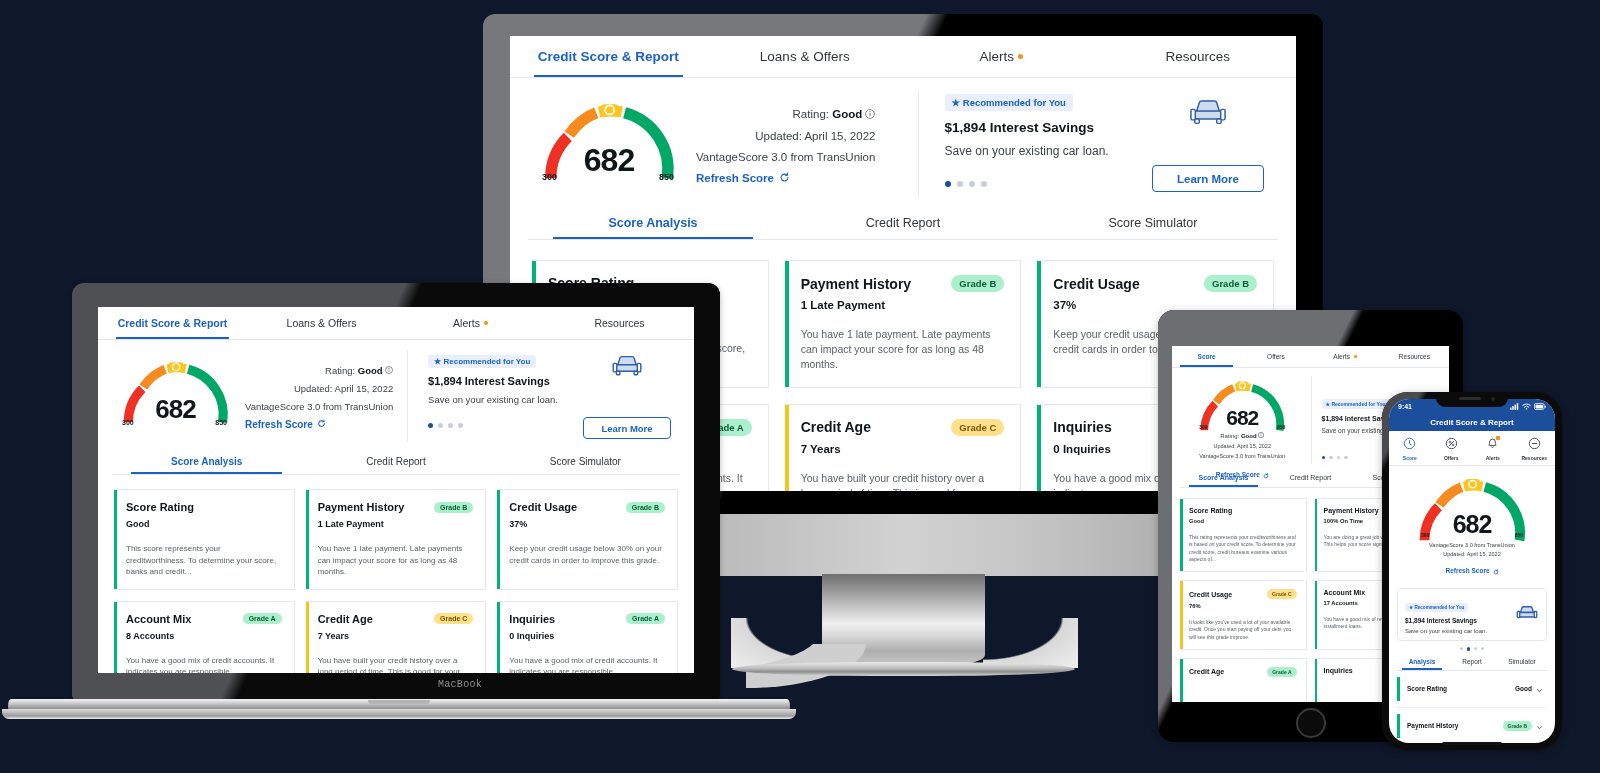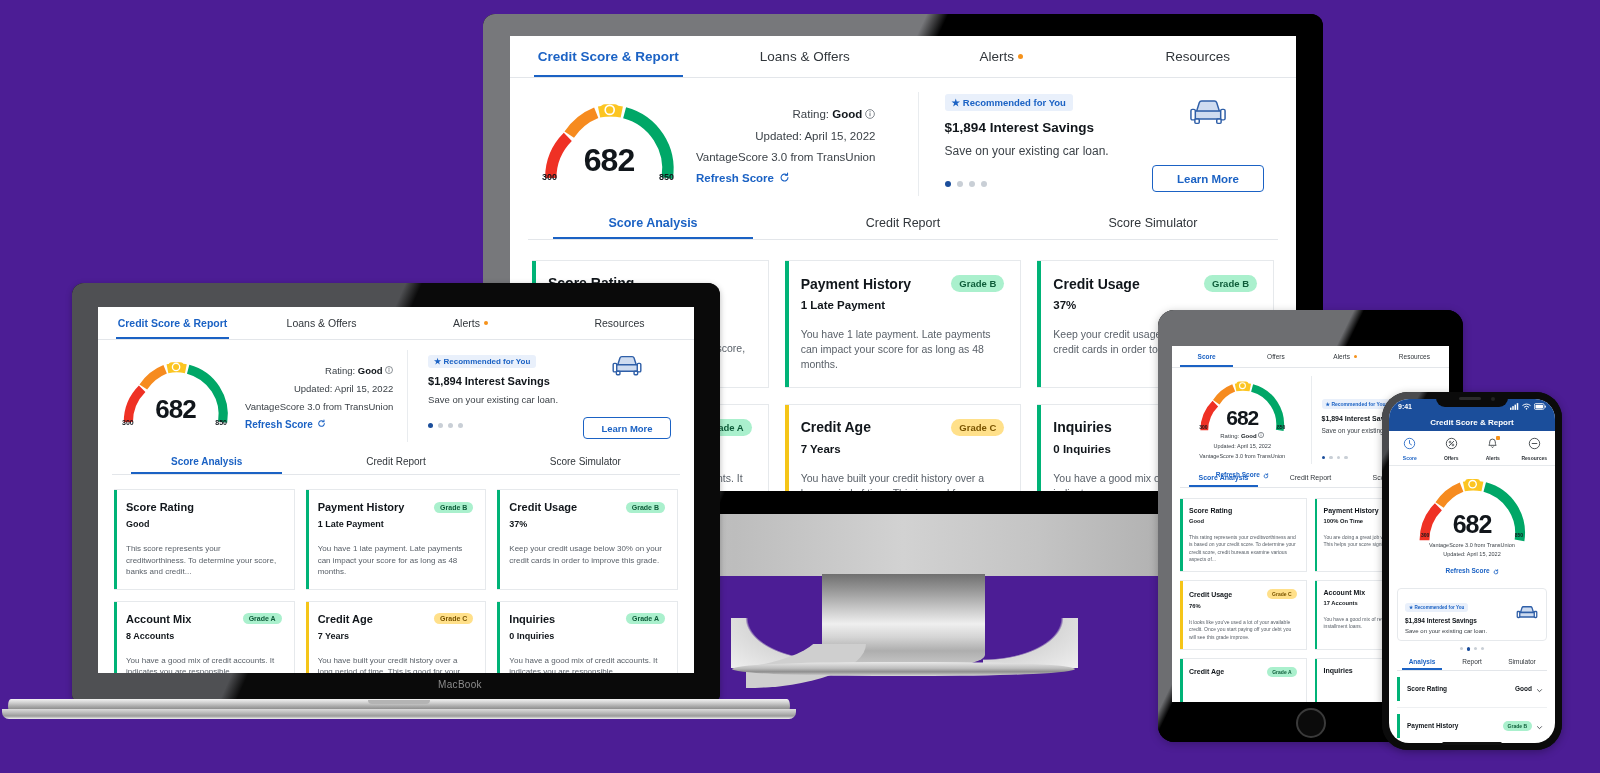--- a/index.html
+++ b/index.html
@@ -2,21 +2,21 @@
 <html><head>
 <meta charset="utf-8">
 <style>
   * { box-sizing: border-box; margin: 0; padding: 0; }
   html, body {
     width: 1600px; height: 773px;
     background: #ffffff;
     font-family: "Liberation Sans", sans-serif;
     overflow: hidden;
   }
-  #stage { position: relative; width: 1600px; height: 773px; background:#4c1d95; }
+  #stage { position: relative; width: 1600px; height: 773px; background:#0f172a; }
 
   
   .screen { background:#fff; overflow:hidden; position:relative; }
 
   .navbar { display:flex; align-items:stretch; border-bottom:1px solid #e3e6ea; background:#fff; }
   .navtab { flex:1; text-align:center; color:#31363b; position:relative;
             display:flex; align-items:center; justify-content:center; gap:4px; }
   .navtab.active { color:#1b62c4; font-weight:600; }
   .navtab.active::after { content:""; position:absolute; left:12%; right:12%; bottom:0;
                           height:2px; background:#1b62c4; }
@@ -92,21 +92,21 @@
 
   
   #mbp { position:absolute; left:72px; top:283px; width:720px; height:460px; }
   #mbp .bezel { position:absolute; left:0; top:0; width:648px; height:418px;
                 background:#111; border-radius:12px 12px 6px 6px; overflow:hidden;
                 box-shadow:0 2px 6px rgba(0,0,0,.28); }
   #mbp .bezel .sheen { position:absolute; inset:0;
       background:linear-gradient(114deg,#4f5053 0%,#4f5053 40%,#0a0a0a 42%,#0a0a0a 100%); }
   #mbp .scr { position:absolute; left:26px; top:24px; width:596px; height:366px; }
   #mbp .brand { position:absolute; left:0; top:396px; width:776px; text-align:center;
-                color:#8d8d8d; font-size:10px; letter-spacing:.3px; }
+                color:#8d8d8d; font-size:10px; letter-spacing:.3px;font-family:Liberation Mono, monospace; }
   #mbp .hinge { position:absolute; left:-64px; top:416px; width:782px; height:14px;
       background:linear-gradient(180deg,#f2f2f2 0%,#cfcfcf 28%,#a5a5a5 55%,#8f8f8f 72%,#e3e3e3 100%);
       border-radius:3px/50%; }
   #mbp .hinge::after { content:""; position:absolute; left:46%; top:1px; width:62px; height:4px;
       background:#b4b4b4; border-radius:0 0 6px 6px; }
   #mbp .base { position:absolute; left:-70px; top:426px; width:794px; height:10px;
       background:linear-gradient(180deg,#dcdcdc 0%,#b8b8b8 40%,#9a9a9a 70%,#f0f0f0 100%);
       border-radius:0 0 7px 7px; }
 
   

